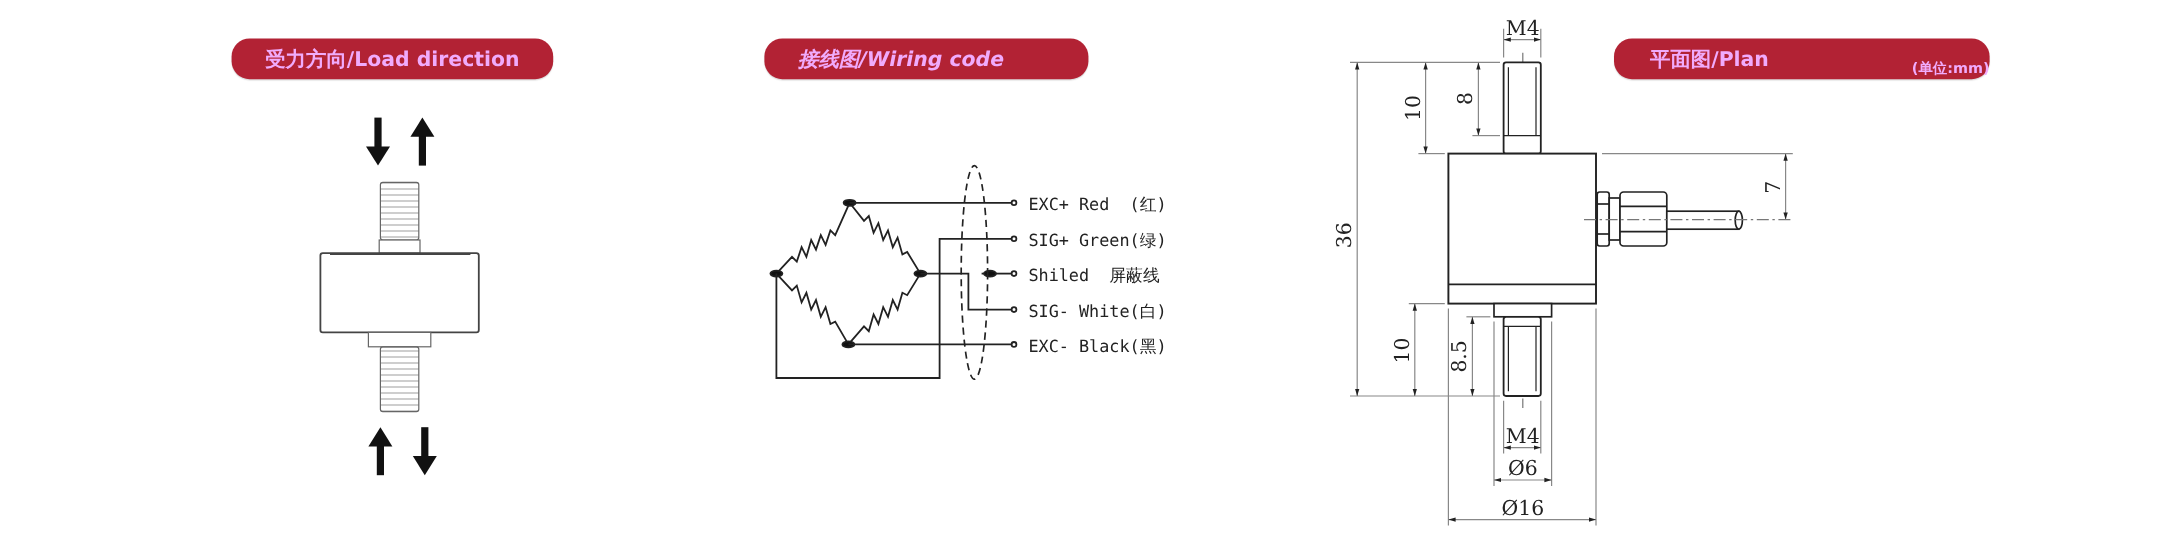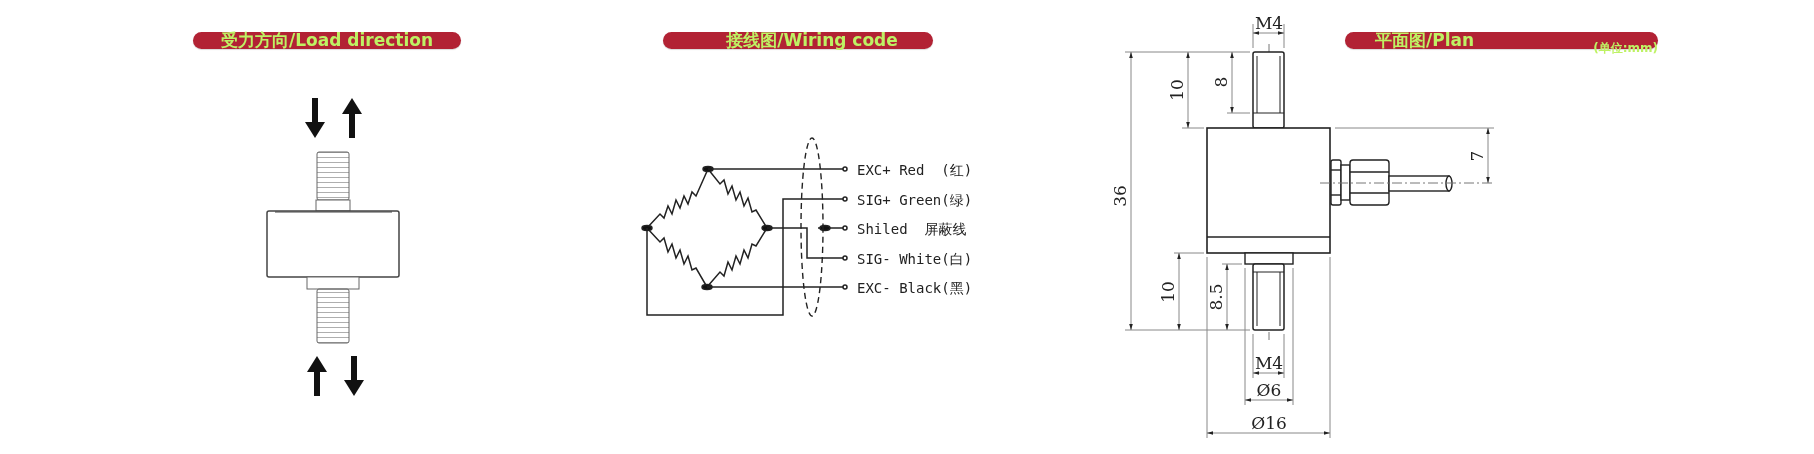--- a/index.html
+++ b/index.html
@@ -1,26 +1,26 @@
 <!DOCTYPE html>
 <html><head>
 <meta charset="utf-8">
 <style>
   html, body { margin: 0; padding: 0; background: #ffffff; }
   body { width: 1814px; height: 454px; position: relative; overflow: hidden; font-family: "DejaVu Sans", sans-serif; }
   .pill {
-    position: absolute; top: 32px; height: 17px; border-radius: 15px;
-    background: #b22234; color: #bef264; font-weight: bold;
+    position: absolute; top: 32px; height: 34px; border-radius: 15px;
+    background: #b22234; color: #f0abfc; font-weight: bold;
     font-family: "DejaVu Sans", sans-serif; font-size: 17px;
     display: flex; align-items: center; justify-content: center; white-space: nowrap;
     box-shadow: 0 1px 1px rgba(0,0,0,0.15);
   }
   .pill .unit { font-size: 12px; margin-left: 8px; margin-top: 16px; }
   #pill-load { left: 193px; width: 268px; }
-  #pill-wiring { left: 663px; width: 270px; justify-content: center; padding-left: 28px; box-sizing: border-box; }
+  #pill-wiring { left: 637px; width: 270px; justify-content: flex-start; padding-left: 28px; box-sizing: border-box; font-style: italic; }
   #pill-plan { left: 1345px; width: 313px; justify-content: space-between; padding-left: 30px; box-sizing: border-box; }
   svg.canvas { position: absolute; left: 0; top: 0; }
   .wire-label { font-family: "DejaVu Sans Mono", monospace; font-size: 14px; fill: #222; }
   .dim { font-family: "DejaVu Serif", serif; font-size: 17px; fill: #222; }
 </style>
 </head>
 <body>
 
 <div class="pill" id="pill-load">
   <span>受力方向/Load direction</span>

